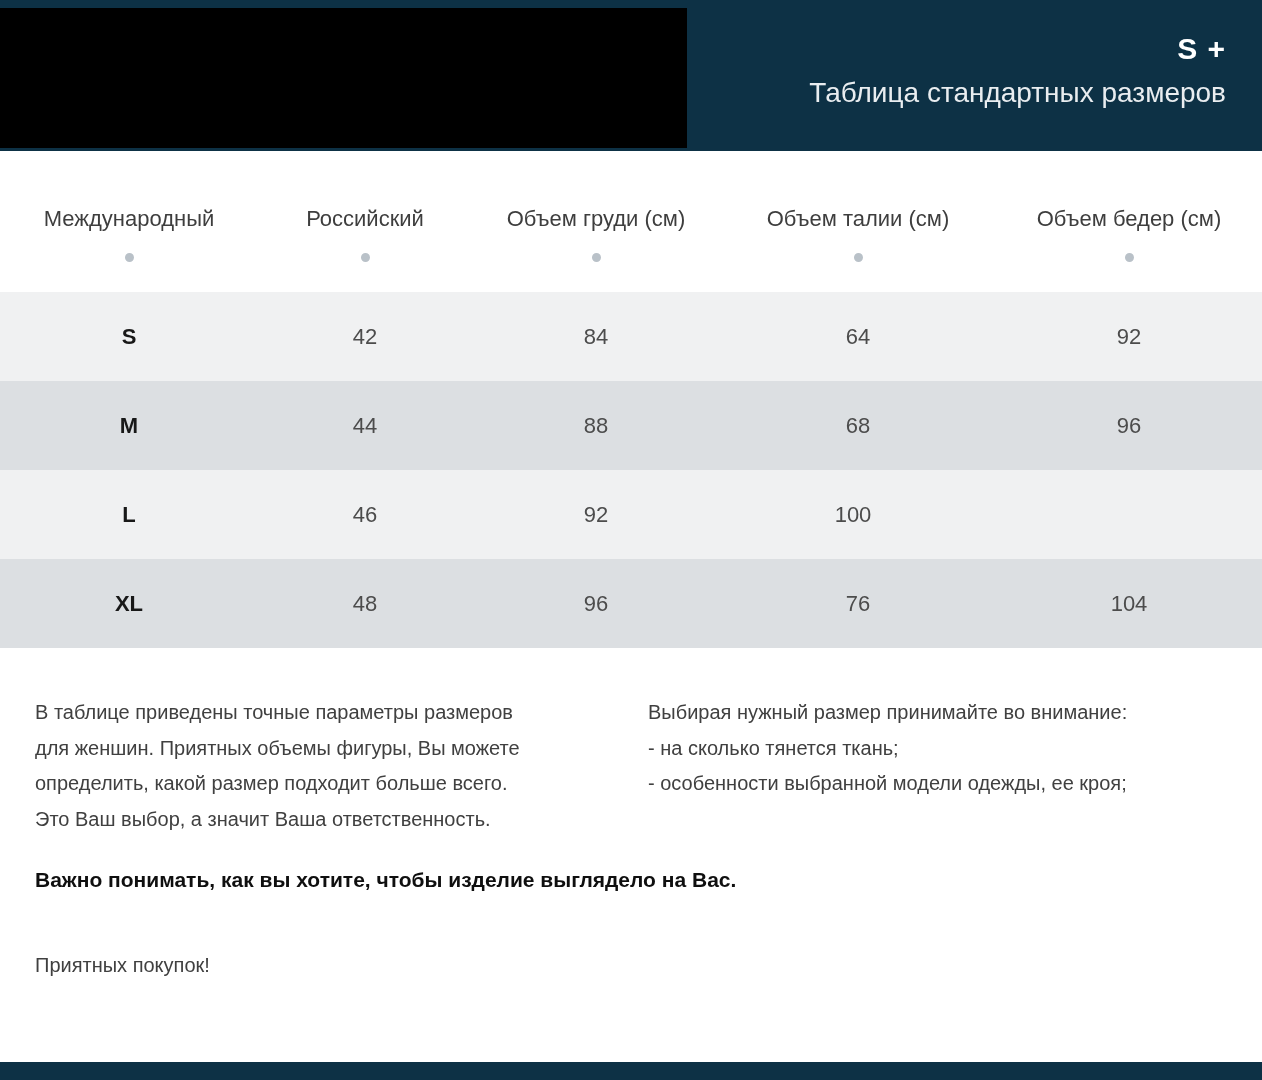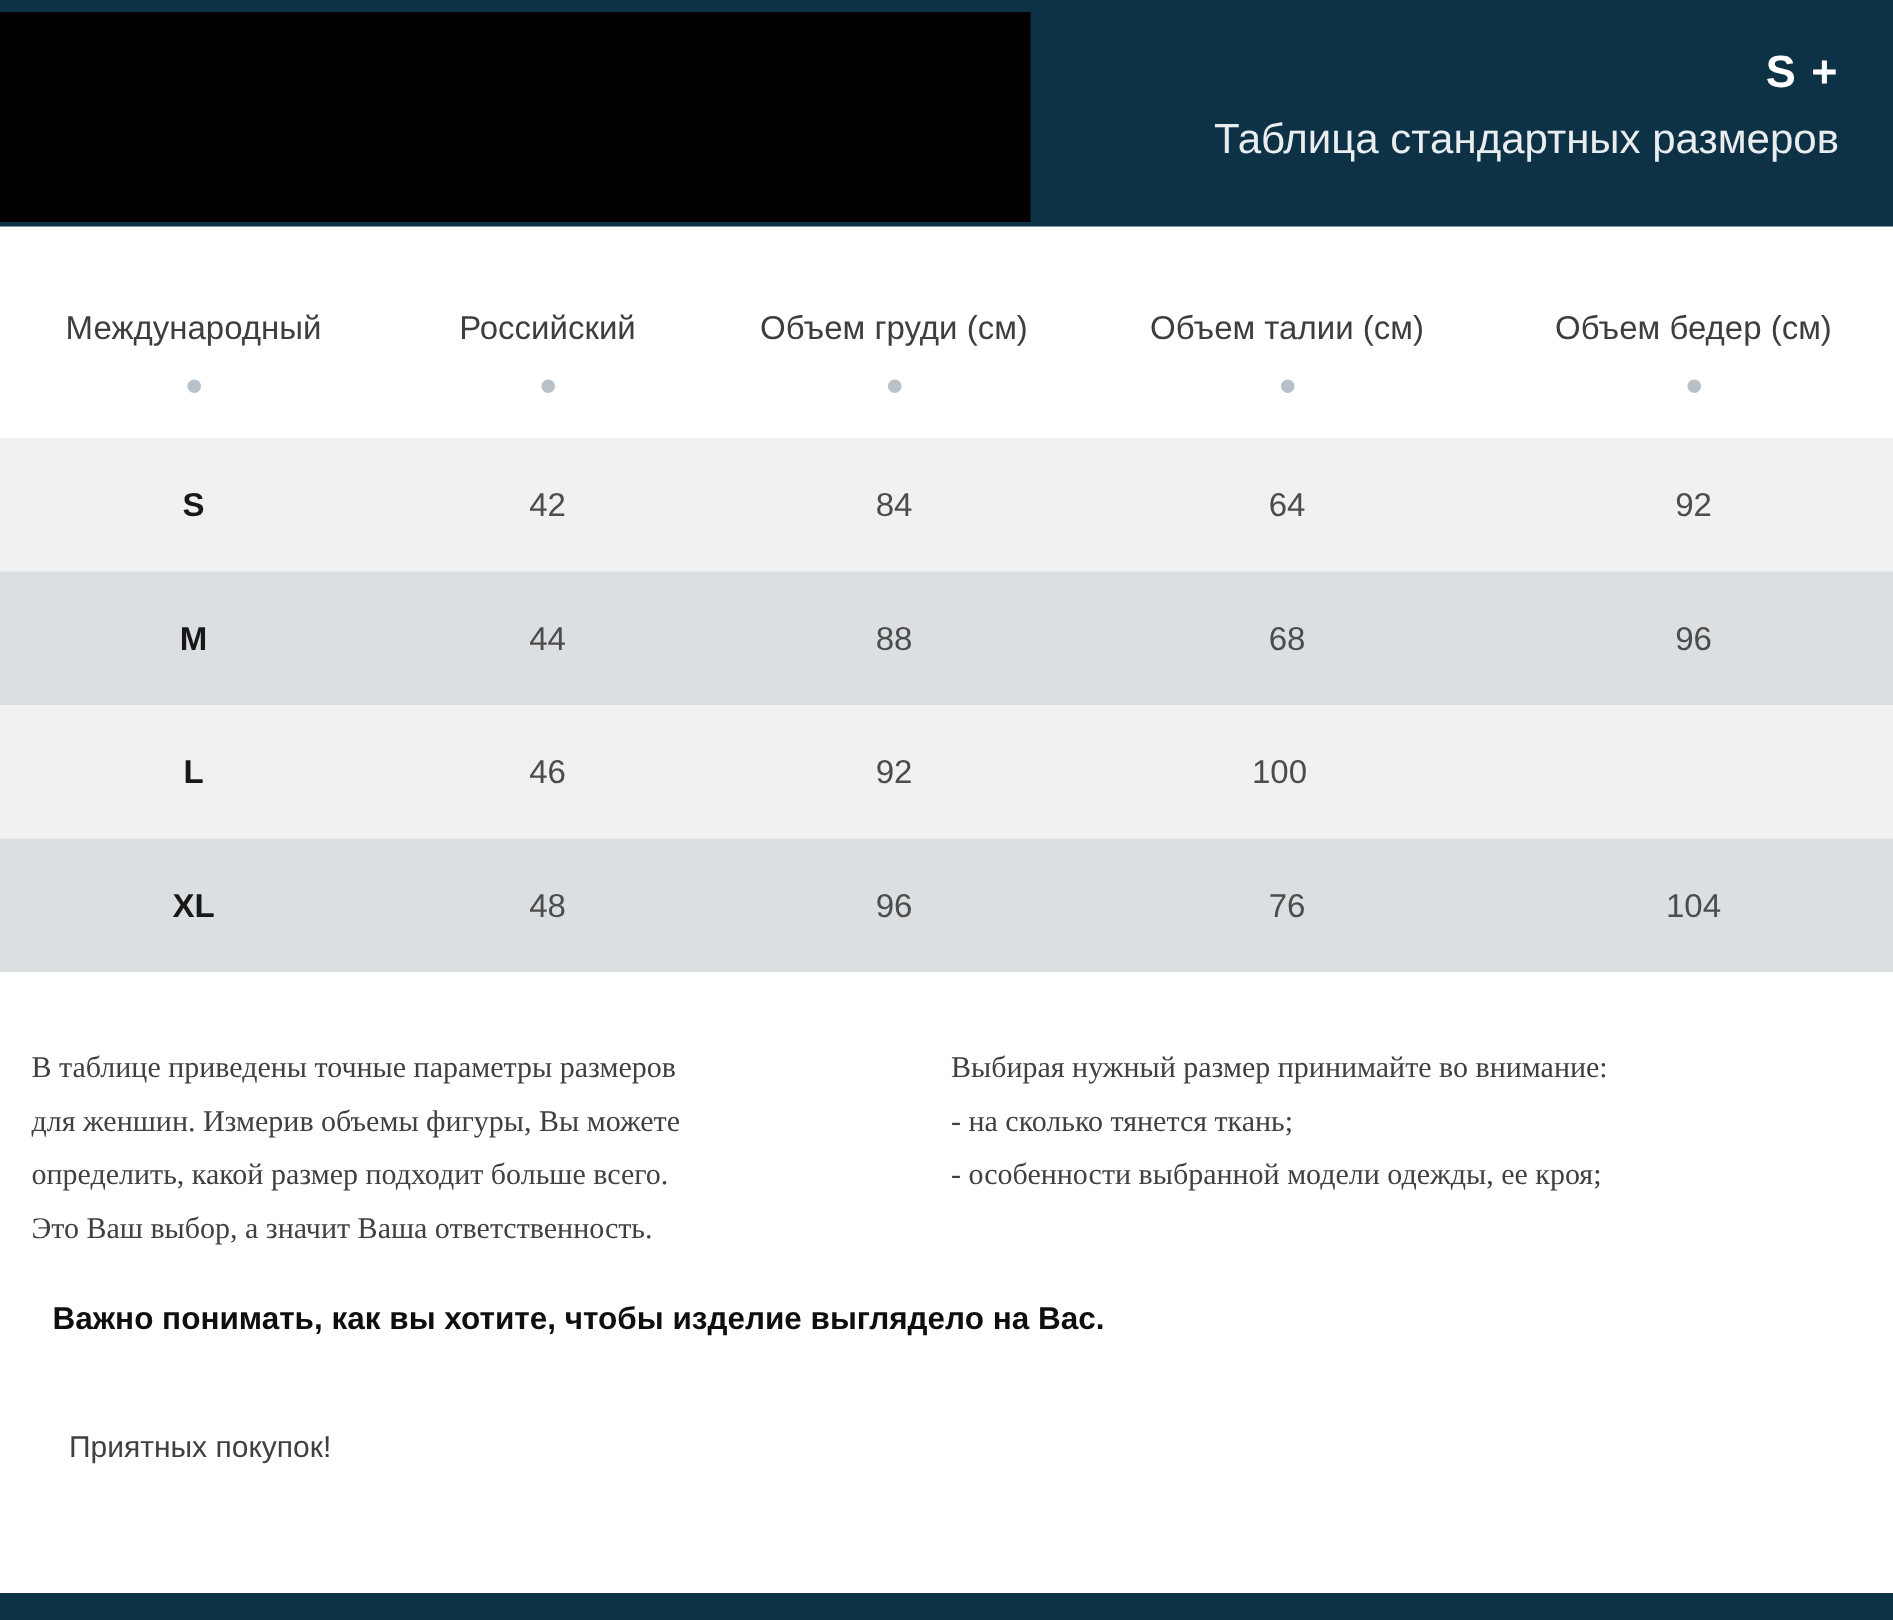--- a/index.html
+++ b/index.html
@@ -99,42 +99,41 @@
   }
   .cell.size {
     font-weight: 700;
     color: #181818;
   }
 
   
   .notes {
     display: flex;
     margin-top: 47px;
-    padding-left: 21px;
-    font-family: Liberation Serif, serif;
+    padding-left: 35px;
   }
   .note-col {
     font-size: 20px;
     line-height: 35.5px;
     color: #404040;
   }
   .note-left  { width: 613px; }
   .note-right { width: 600px; }
 
   .important {
     margin-top: 30px;
     padding-left: 35px;
     font-size: 21px;
     line-height: 25px;
     font-weight: 700;
     color: #0f0f0f;
   }
   .farewell {
     margin-top: 61px;
-    padding-left: 46px;
+    padding-left: 35px;
     font-size: 20px;
     line-height: 24px;
     color: #404040;
   }
 
   .bottom-bar {
     position: absolute;
     left: 0;
     bottom: 0;
     width: 100%;
@@ -207,21 +206,21 @@
       <div class="cell w2">48</div>
       <div class="cell w3">96</div>
       <div class="cell w4">76</div>
       <div class="cell w5">104</div>
     </div>
   </div>
 
   <section class="notes">
     <div class="note-col note-left">
       <div>В таблице приведены точные параметры размеров</div>
-      <div>для женшин. Измерив объемы фигуры, Вы можете</div>
+      <div>для женшин. Приятных объемы фигуры, Вы можете</div>
       <div>определить, какой размер подходит больше всего.</div>
       <div>Это Ваш выбор, а значит Ваша ответственность.</div>
     </div>
     <div class="note-col note-right">
       <div>Выбирая нужный размер принимайте во внимание:</div>
       <div>- на сколько тянется ткань;</div>
       <div>- особенности выбранной модели одежды, ее кроя;</div>
     </div>
   </section>
 

